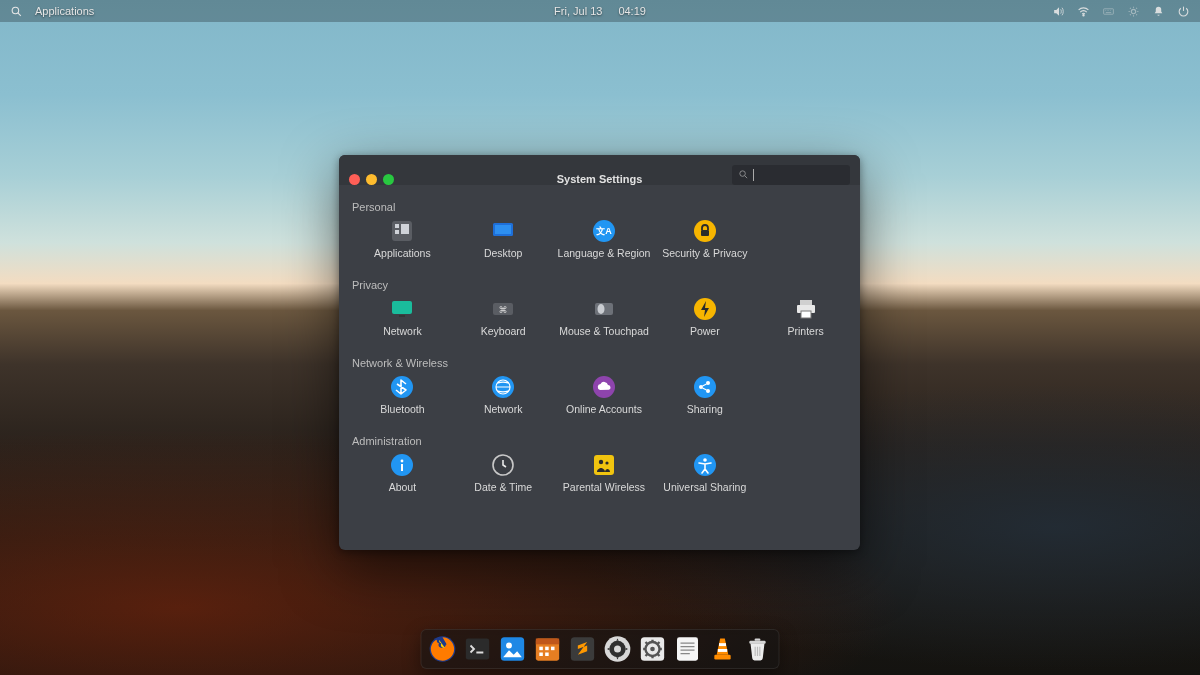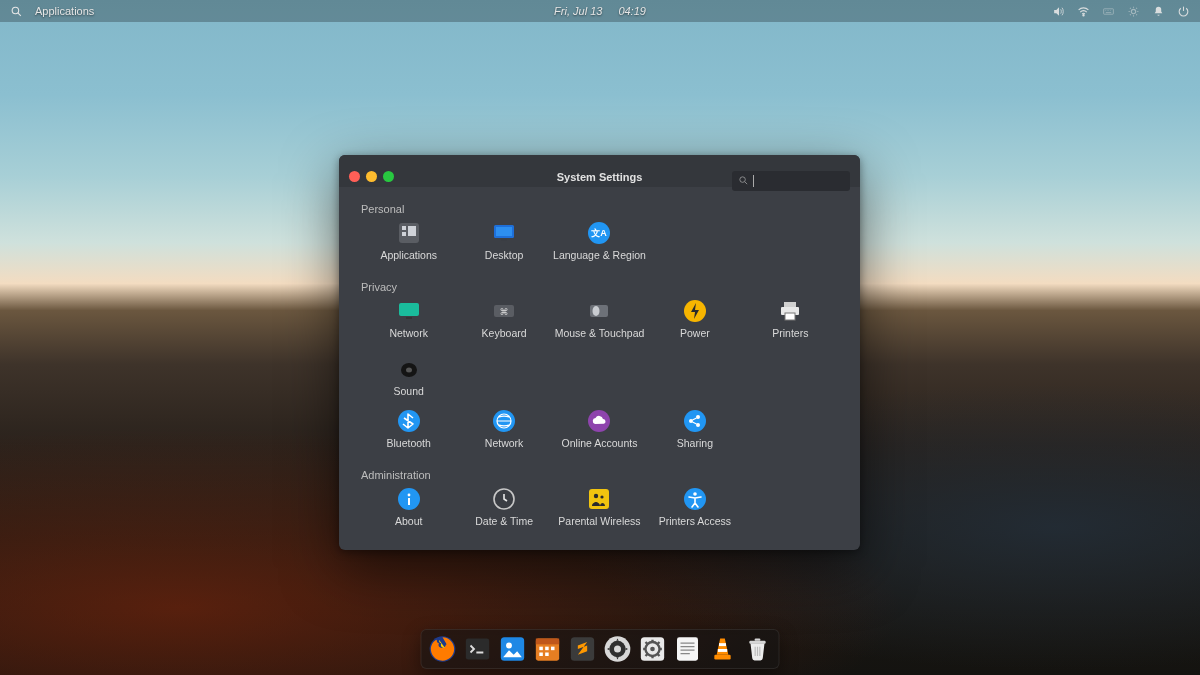--- a/index.html
+++ b/index.html
@@ -21,59 +21,59 @@
 
   
   .topbar {
     position:absolute; top:0; left:0; right:0; height:22px;
     background:rgba(0,0,0,.25);
     display:flex; align-items:center; justify-content:space-between;
     padding:0 10px; color:#e6e6e6; font-size:11px;
     text-shadow:0 1px 2px rgba(0,0,0,.5);
   }
   .topbar .left, .topbar .center, .topbar .right { display:flex; align-items:center; gap:12px; }
-  .topbar .center { position:absolute; left:50%; transform:translateX(-50%); gap:16px;font-style:italic; }
+  .topbar .center { position:absolute; left:50%; transform:translateX(-50%); gap:16px; }
   .topbar .search-icon svg,
   .topbar .ind svg { width:13px; height:13px; display:block; }
   .topbar .ind { opacity:.9; }
 
   
   .window {
     position:absolute; left:339px; top:155px;
     width:521px; height:395px;
     background:#3c3f45; color:#d0d0d0;
     border-radius:6px;
     box-shadow:0 18px 55px rgba(0,0,0,.55), 0 2px 8px rgba(0,0,0,.4);
     overflow:hidden;
     font-size:11px;
   }
   .titlebar {
-    height:30px; display:flex; align-items:flex-start;
-    padding:16px 10px; background:#34373c;
+    height:30px; display:flex; align-items:flex-end;
+    padding:0 10px; background:#34373c;
   }
   .tbtns { display:flex; gap:6px; }
   .tbtn { width:11px; height:11px; border-radius:50%; }
   .tbtn.close{background:#ff5f57;} .tbtn.min{background:#febc2e;} .tbtn.max{background:#28c840;}
   .win-title {
     position:absolute; left:0; right:0; text-align:center;
     font-size:11px; font-weight:600; color:#e2e2e2; pointer-events:none;
   }
   .win-search {
     margin-left:auto; display:flex; align-items:center;
     background:#2a2c31; border-radius:3px; height:20px; width:118px;
     padding:0 6px; gap:4px;
   }
   .win-search svg{width:11px;height:11px;opacity:.7;}
   .win-search input{
     border:0; outline:0; background:transparent; color:#ddd;
     font-size:11px; width:100%;
   }
   .win-search .cursor{width:1px;height:12px;background:#aaa;}
 
-  .win-body { padding:8px 22px 10px; }
+  .win-body { padding:8px 4px 10px;margin-left:9px; }
   .category-label { font-size:11px; color:#bdbdbd; margin:8px 0 6px; }
   .grid { display:grid; grid-template-columns:repeat(5,1fr); row-gap:6px; }
   .item {
     display:flex; flex-direction:column; align-items:center;
     gap:4px; height:52px; cursor:pointer;
     font-size:10.5px; color:#d9d9d9;
   }
   .item .icon {
     width:24px; height:24px; display:flex; justify-content:center;
     border-radius:4px;
@@ -202,20 +202,30 @@
       </div>
       <div class="item">
         <span class="icon">
             <svg viewBox="0 0 24 24">
               <circle cx="12" cy="12" r="11" fill="#2196f3"></circle>
               <text x="12" y="15" font-size="9" font-weight="700" fill="#fff" text-anchor="middle">文A</text>
             </svg>
           </span>
         <span class="label">Language &amp; Region</span>
       </div>
+      <div class="item">
+        <span class="icon">
+            <svg viewBox="0 0 24 24">
+              <circle cx="12" cy="12" r="11" fill="#f7b500"></circle>
+              <rect x="8" y="11" width="8" height="6" rx="1" fill="#2b2b2b"></rect>
+              <path d="M9 11v-2a3 3 0 0 1 6 0v2" fill="none" stroke="#2b2b2b" stroke-width="1.8"></path>
+            </svg>
+          </span>
+        <span class="label">Security &amp; Privacy</span>
+      </div>
     </div>
 
     <div class="category-label">Privacy</div>
     <div class="grid">
       <div class="item">
         <span class="icon">
             <svg viewBox="0 0 24 24">
               <rect x="2" y="4" width="20" height="13" rx="2" fill="#1abc9c"></rect>
               <rect x="9" y="18" width="6" height="2" fill="#343434"></rect>
             </svg>
@@ -252,31 +262,23 @@
       <div class="item">
         <span class="icon">
             <svg viewBox="0 0 24 24" fill="#d0d0d0">
               <rect x="6" y="3" width="12" height="5"></rect>
               <rect x="3" y="8" width="18" height="8" rx="1" fill="#e8e8e8"></rect>
               <rect x="7" y="14" width="10" height="7" fill="#fff" stroke="#777" stroke-width="1"></rect>
             </svg>
           </span>
         <span class="label">Printers</span>
       </div>
-      <div class="item">
-        <span class="icon">
-            <svg viewBox="0 0 24 24" fill="#2b2b2b">
-              <ellipse cx="12" cy="13" rx="8" ry="7" fill="#141414"></ellipse>
-              <ellipse cx="12" cy="13" rx="3" ry="2.5" fill="#555"></ellipse>
-            </svg>
-          </span>
-        <span class="label">Sound</span>
-      </div>
-    </div>
-
+    </div>
+
+    <div class="category-label">Network &amp; Wireless</div>
     <div class="grid">
       <div class="item">
         <span class="icon">
             <svg viewBox="0 0 24 24">
               <circle cx="12" cy="12" r="11" fill="#2196f3"></circle>
               <path d="M11 5v14l5-4-9-6m9-0l-5-4v14l-5-4" fill="none" stroke="#fff" stroke-width="1.6" stroke-linejoin="round"></path>
             </svg>
           </span>
         <span class="label">Bluetooth</span>
       </div>
@@ -345,21 +347,21 @@
         <span class="label">Parental Wireless</span>
       </div>
       <div class="item">
         <span class="icon">
             <svg viewBox="0 0 24 24">
               <circle cx="12" cy="12" r="11" fill="#2196f3"></circle>
               <circle cx="12" cy="7" r="1.8" fill="#fff"></circle>
               <path d="M6 10l6 1 6-1M12 11v5m0 0l-3 4m3-4l3 4" stroke="#fff" stroke-width="1.6" fill="none" stroke-linecap="round"></path>
             </svg>
           </span>
-        <span class="label">Printers Access</span>
+        <span class="label">Universal Sharing</span>
       </div>
     </div>
   </div>
 </div>
 
 <div class="dock">
   <div class="app">
       <svg viewBox="0 0 24 24">
         <circle cx="12" cy="12" r="11" fill="#1e3a8a"></circle>
         <path d="M12 2c6 0 10 5 10 10 0 6-5 10-10 10C5 22 2 16 2 12c0-3 2-7 5-8 0 2 1 3 2 3-1 2 0 4 3 4 2 0 3-2 3-3 2 1 4 3 4 6" fill="#ff7b00"></path>

